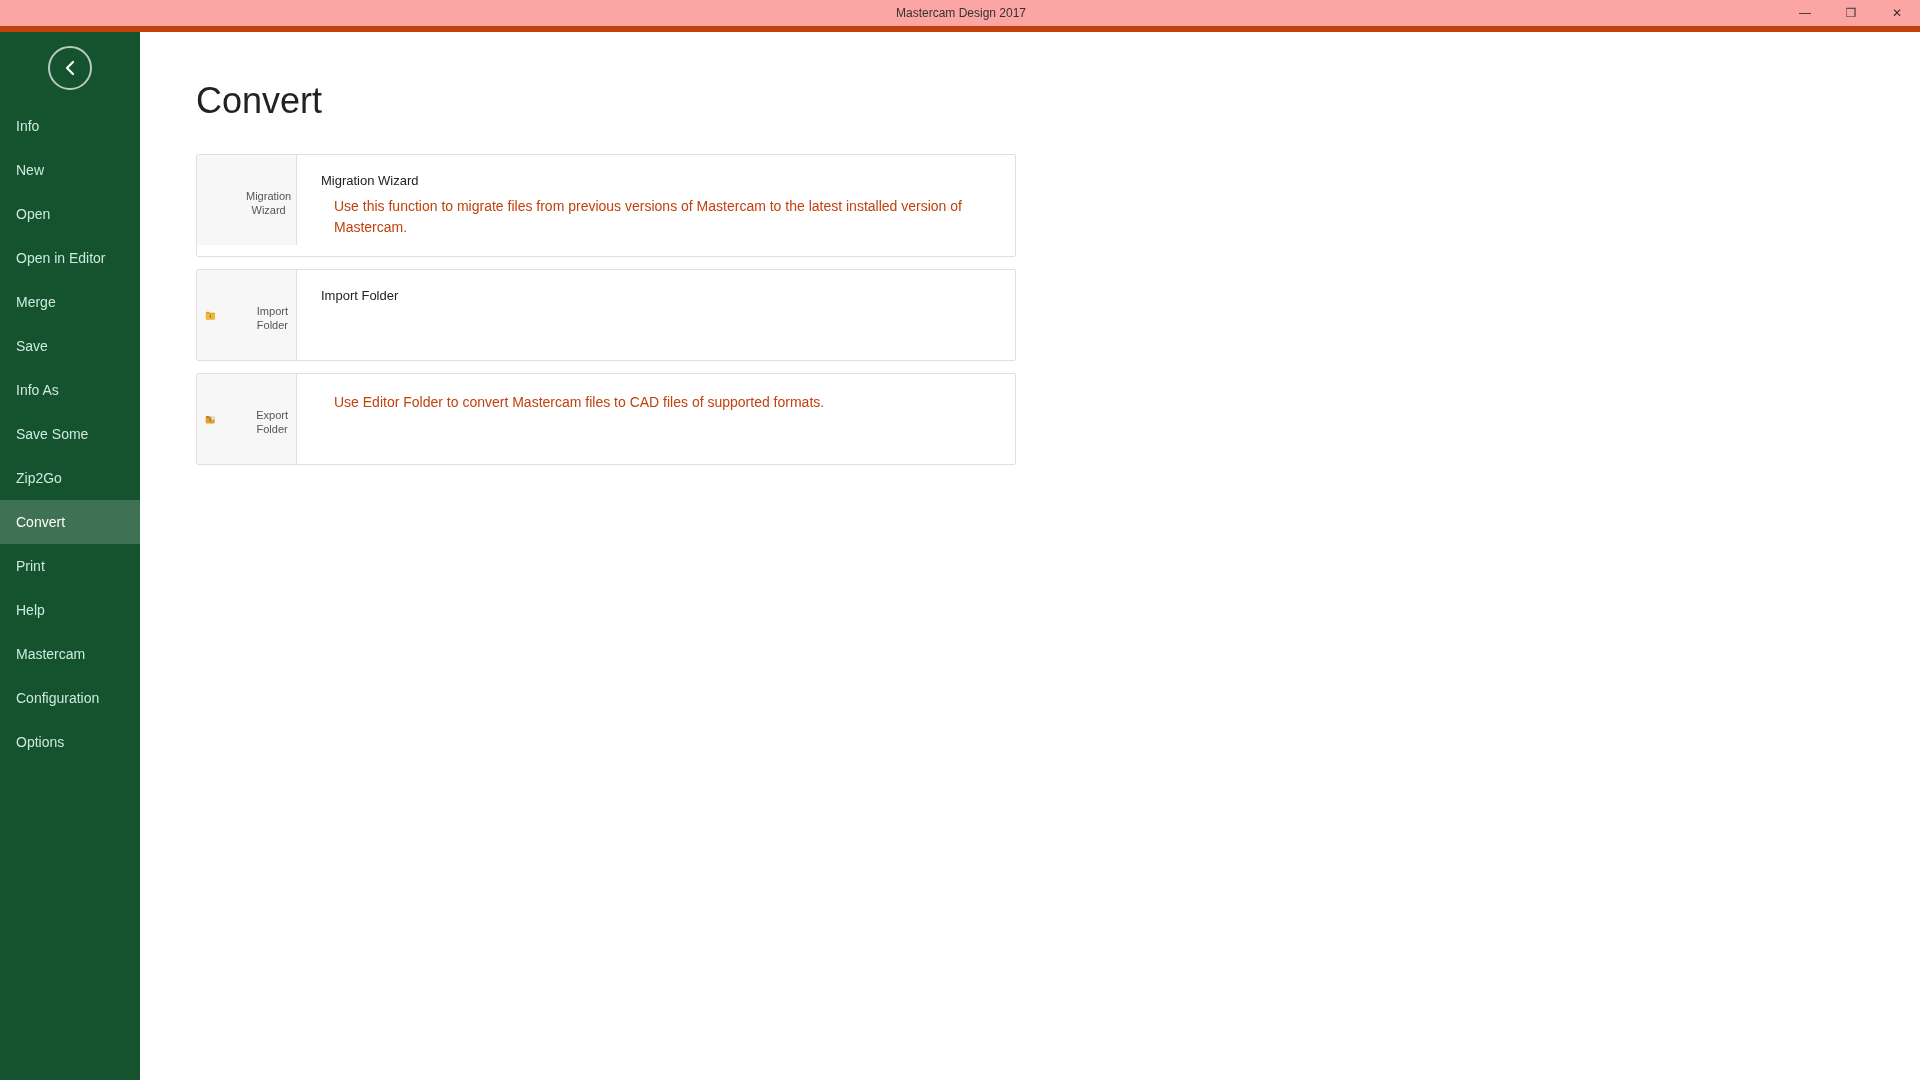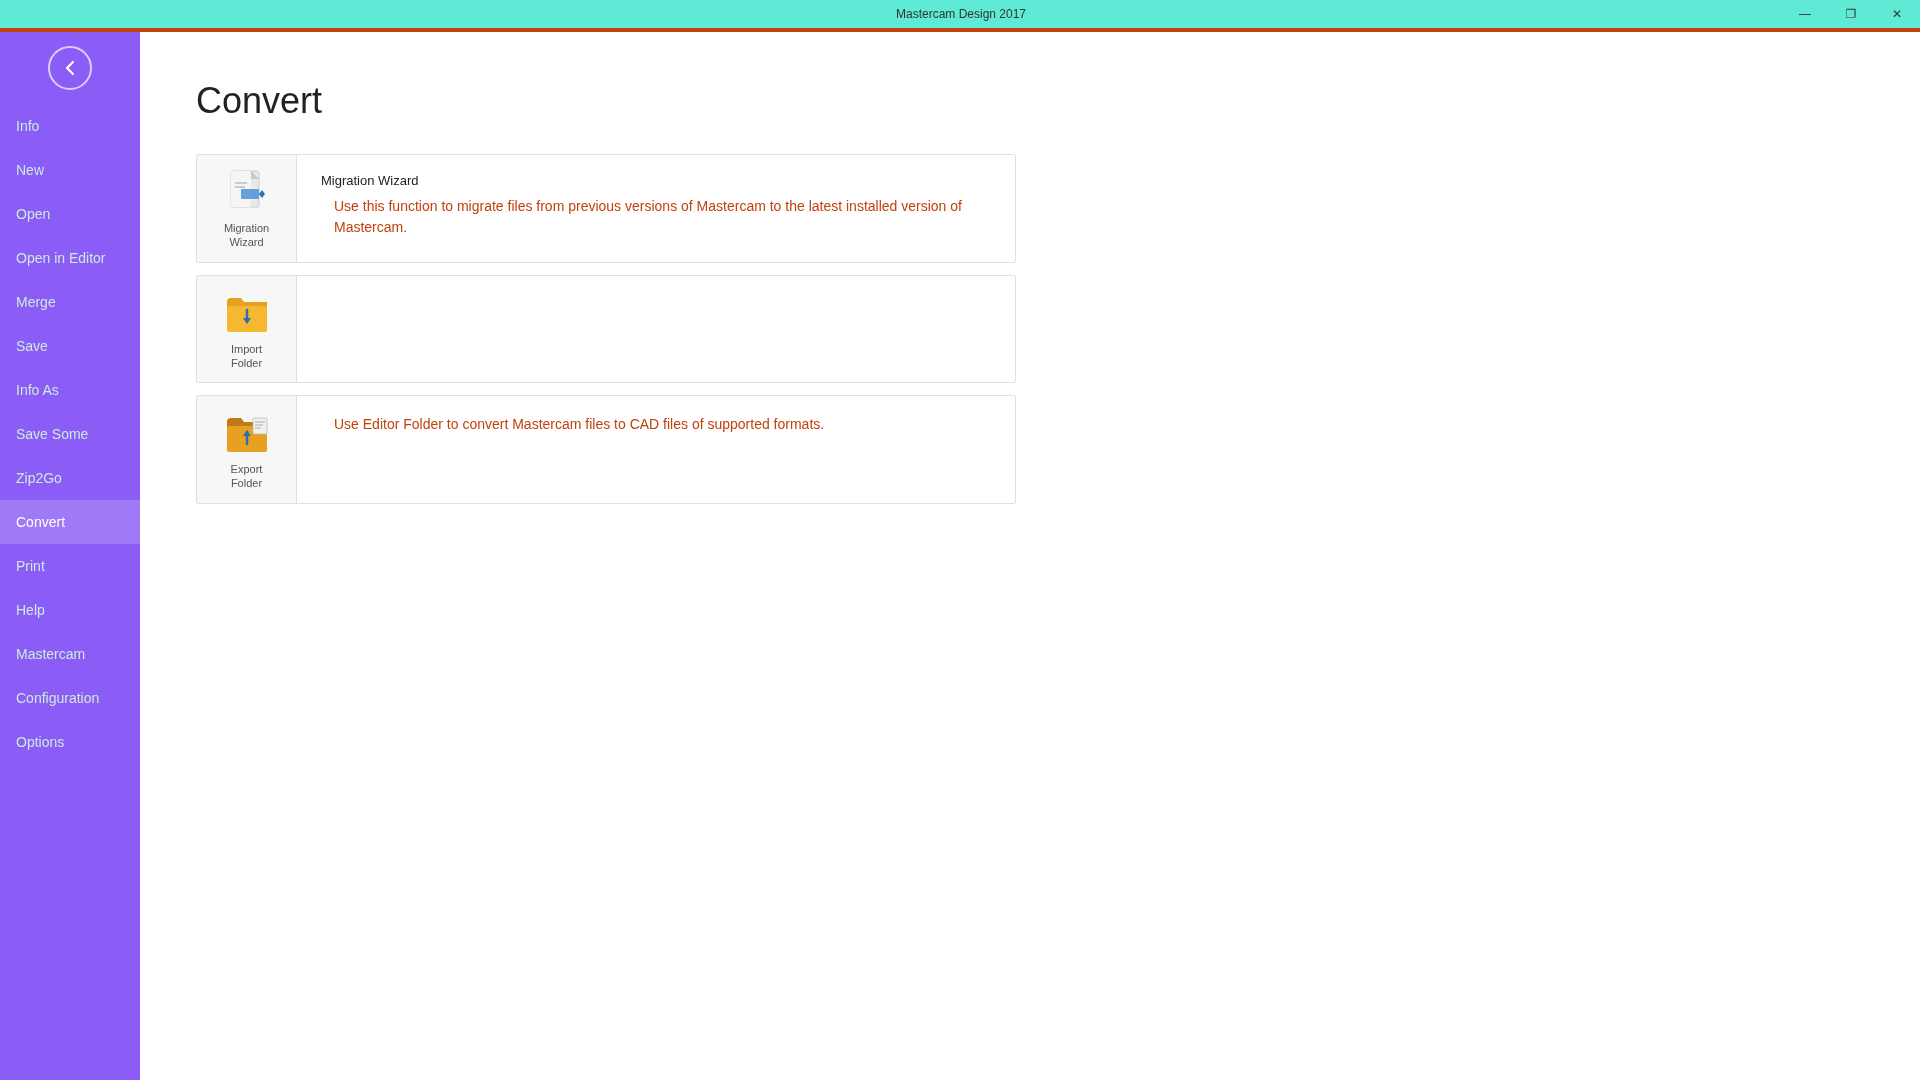--- a/index.html
+++ b/index.html
@@ -9,26 +9,26 @@
       width: 1920px;
       height: 1080px;
       overflow: hidden;
       display: flex;
       flex-direction: column;
     }
 
     
     .title-bar {
       height: 32px;
-      background: #5eead4;
+      background: #fca5a5;
       display: flex;
       align-items: center;
       justify-content: space-between;
       padding: 0 0;
-      border-bottom: 4px solid #c2410c;
+      border-bottom: 6px solid #c2410c;
       flex-shrink: 0;
     }
     .title-bar-title {
       flex: 1;
       text-align: center;
       font-size: 12px;
       color: #333;
     }
     .title-bar-controls {
       display: flex;
@@ -51,21 +51,21 @@
     
     .app-body {
       display: flex;
       flex: 1;
       overflow: hidden;
     }
 
     
     .sidebar {
       width: 140px;
-      background: #8b5cf6;
+      background: #14532d;
       display: flex;
       flex-direction: column;
       flex-shrink: 0;
       padding-top: 0;
     }
     .sidebar-back {
       display: flex;
       align-items: center;
       justify-content: center;
       height: 72px;
@@ -128,25 +128,26 @@
       cursor: pointer;
       transition: background 0.1s;
       max-width: 820px;
     }
     .card-icon-area {
       width: 100px;
       min-height: 90px;
       background: #f7f7f7;
       border-right: 1px solid #e0e0e0;
       display: flex;
-      flex-direction: column;
+      flex-direction: row;
       align-items: center;
       justify-content: space-between;
       padding: 12px 8px;
       flex-shrink: 0;
+      gap: 41px;
     }
     .card-icon-label {
       font-size: 11px;
       color: #555;
       text-align: center;
       margin-top: 6px;
       line-height: 1.3;
     }
     .card-text {
       padding: 18px 24px;
@@ -250,20 +251,21 @@
             <path d="M4 14 Q4 10 8 10 L18 10 L21 14 L44 14 Q44 14 44 16 L44 40 Q44 44 40 44 L8 44 Q4 44 4 40 Z" fill="#e8a020"></path>
 
             <rect x="4" y="18" width="40" height="26" rx="2" fill="#f5b830"></rect>
 
             <line x1="24" y1="22" x2="24" y2="34" stroke="#2e6db4" stroke-width="2.5" stroke-linecap="round"></line>
             <polygon points="24,36 20,30 28,30" fill="#2e6db4"></polygon>
           </svg>
           <div class="card-icon-label">Import<br>Folder</div>
         </div>
         <div class="card-text">
+          <div class="card-title">Import Folder</div>
         </div>
       </div>
 
       <div class="card">
         <div class="card-icon-area">
           <svg class="icon-svg" viewBox="0 0 48 48">
 
             <path d="M4 14 Q4 10 8 10 L18 10 L21 14 L44 14 Q44 14 44 16 L44 40 Q44 44 40 44 L8 44 Q4 44 4 40 Z" fill="#c07818"></path>
 
             <rect x="4" y="18" width="40" height="26" rx="2" fill="#e8a020"></rect>

